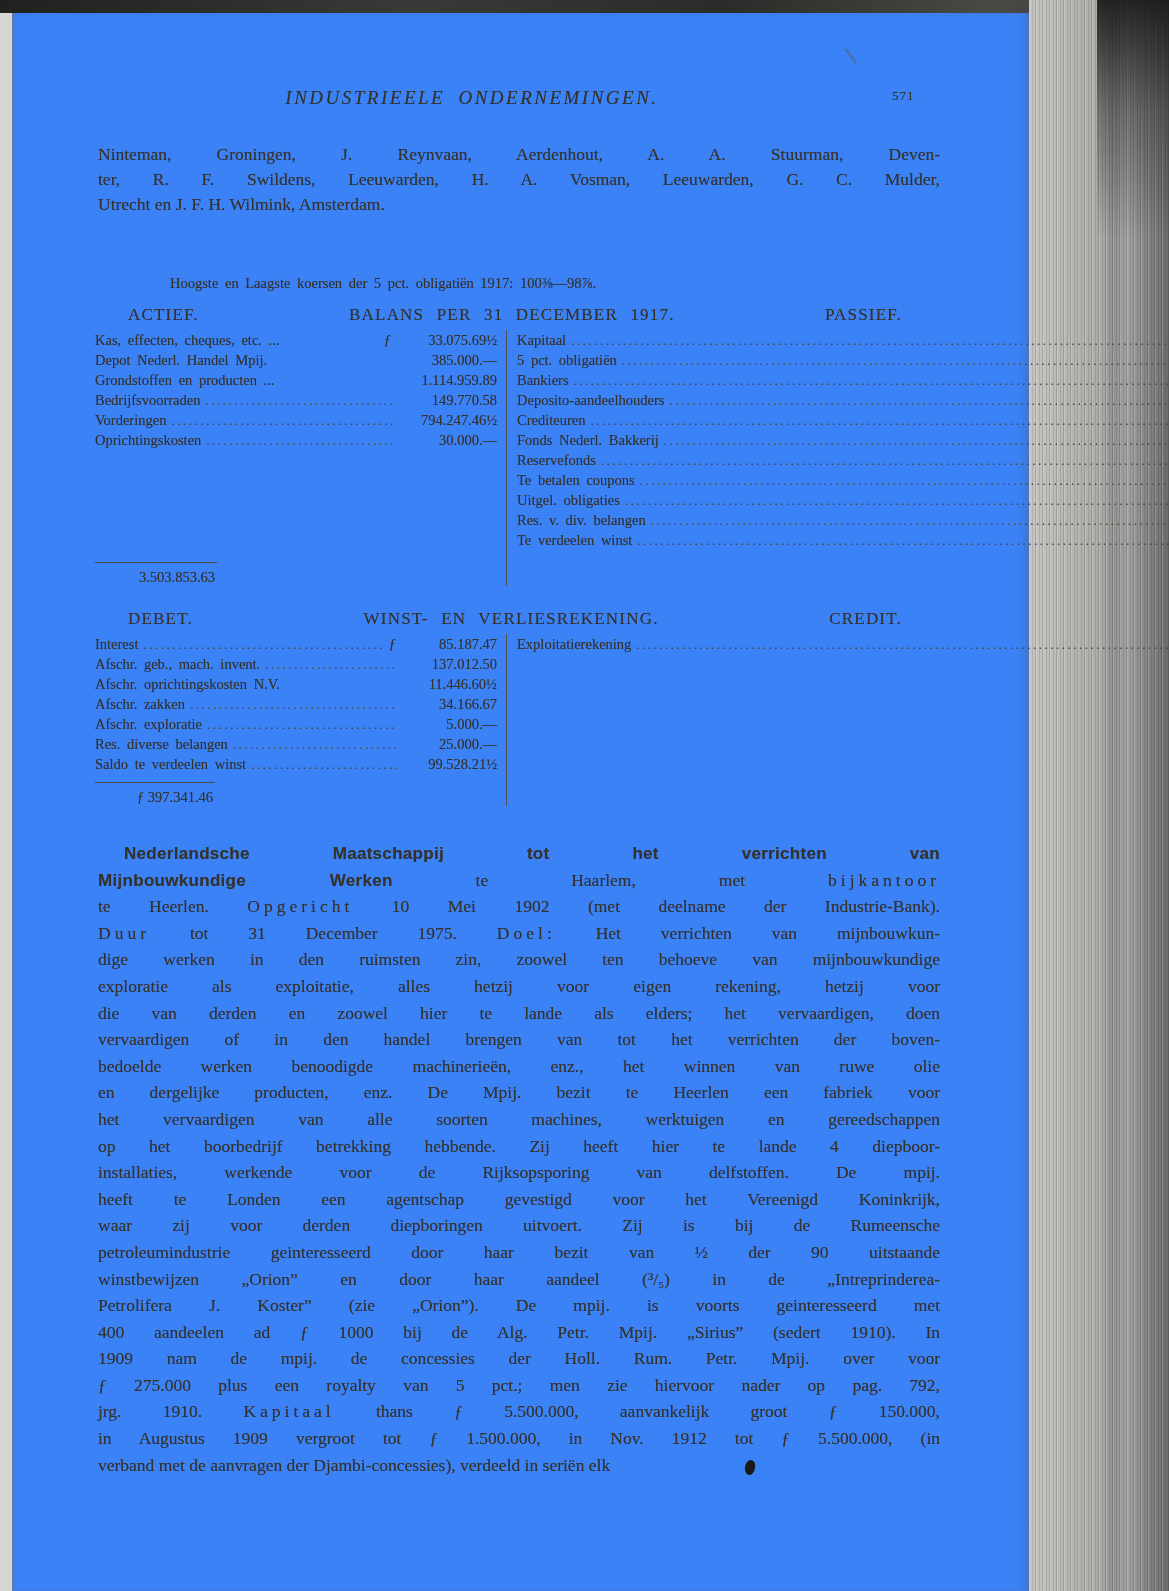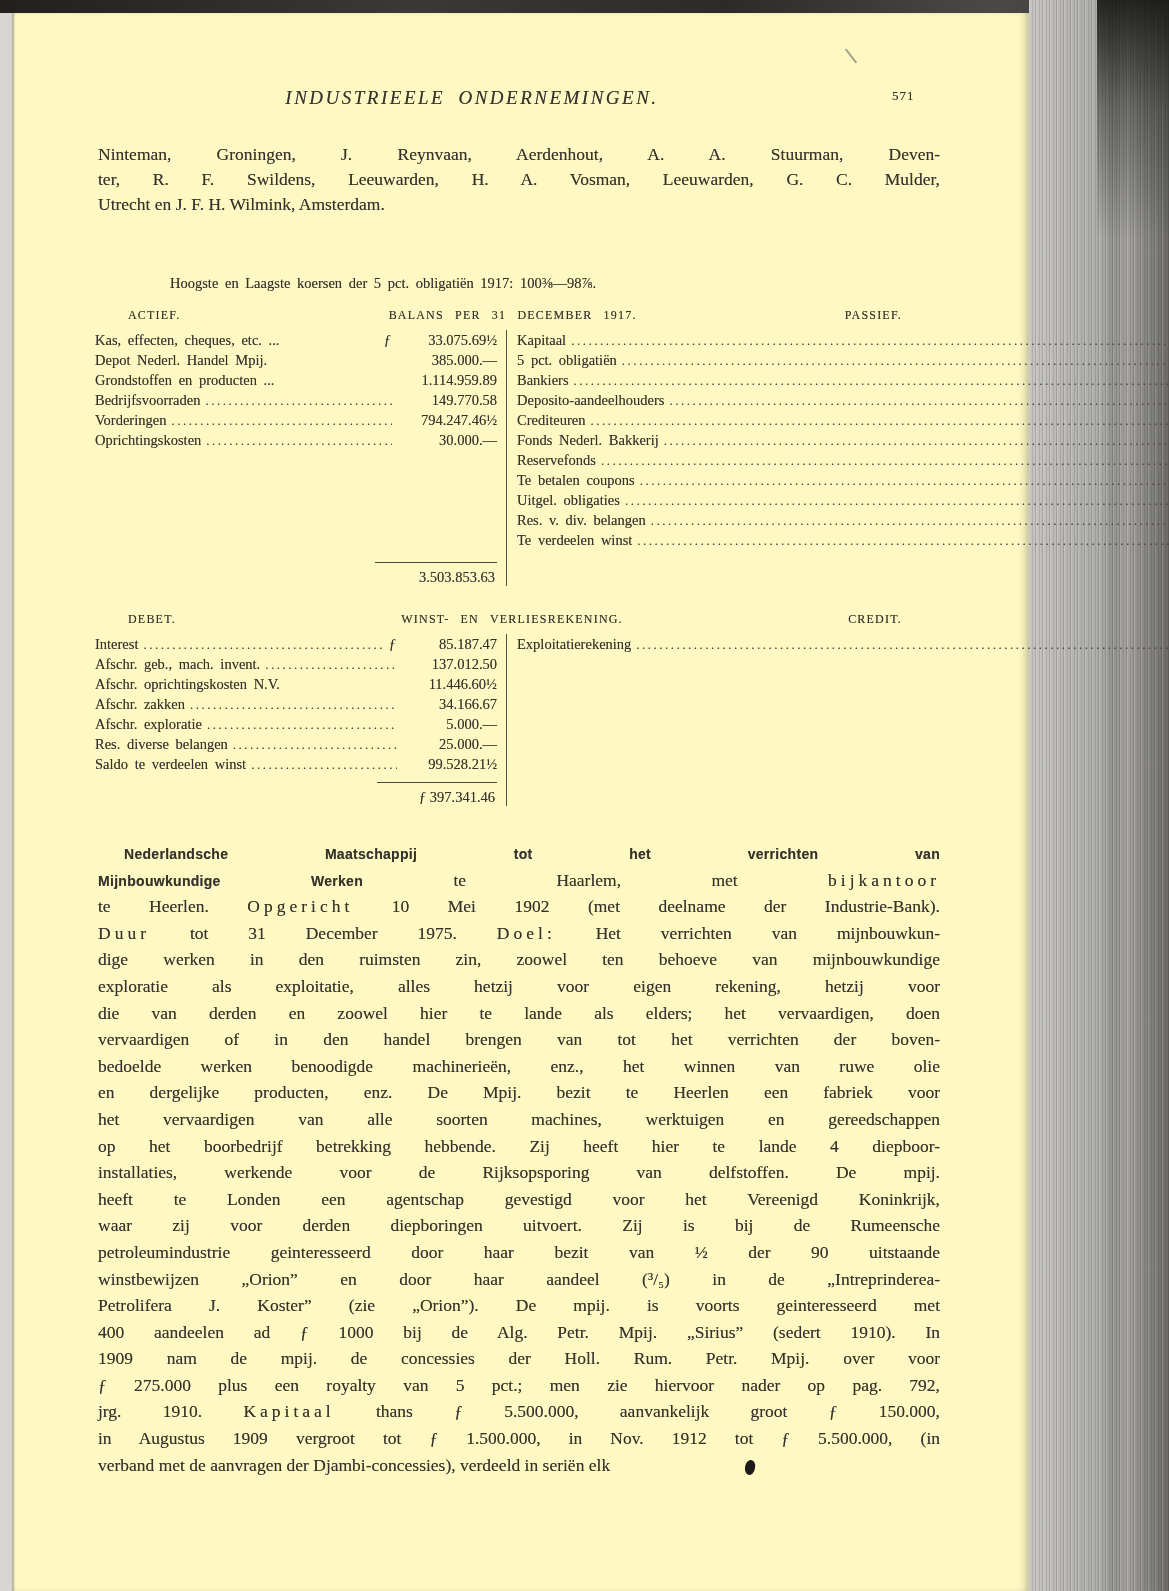--- a/index.html
+++ b/index.html
@@ -7,21 +7,21 @@
          font-family:"Liberation Serif","DejaVu Serif",serif;color:#35322c;}
   .top-strip{position:absolute;left:0;top:0;width:1169px;height:13px;
     background:linear-gradient(90deg,#21201e,#3a3937 35%,#2c2b29 62%,#4a4946 85%,#39383a);}
   .right-edge{position:absolute;top:0;left:1029px;width:140px;height:1591px;
     background:
       repeating-linear-gradient(90deg, rgba(255,255,255,.16) 0 1px, rgba(0,0,0,0) 1px 3px,
         rgba(0,0,0,.10) 3px 4px, rgba(0,0,0,0) 4px 6px, rgba(0,0,0,.15) 6px 7px),
       linear-gradient(90deg,#c6c5c2 0,#b6b5b2 30%,#ababa8 52%,#929190 60%,#a3a2a0 70%,#8a8987 82%,#7a7977 92%,#6c6b69 100%);}
   .edge-top-dark{position:absolute;top:0;right:0;width:72px;height:240px;
     background:linear-gradient(180deg,rgba(18,18,17,.88),rgba(40,40,38,.45) 45%,rgba(0,0,0,0));}
-  .paper{position:absolute;left:12px;top:13px;width:1017px;height:1578px;background:#fef9c3;
+  .paper{position:absolute;left:12px;top:13px;width:1017px;height:1578px;background:#3b82f6;
     box-shadow:inset 3px 0 2px -1px rgba(118,116,112,.55), inset -7px 0 9px -5px rgba(88,86,83,.45);
     text-shadow:0 0 .6px rgba(53,50,44,.5);}
   .paper > div{position:absolute;}
 
   
   .running-head{top:74px;left:0;width:100%;height:28px;}
   .rh-title{position:absolute;left:60px;width:800px;text-align:center;font-style:italic;
     font-size:19px;letter-spacing:2.5px;word-spacing:6px;}
   .rh-page{position:absolute;left:880px;top:1px;font-size:13px;letter-spacing:1px;}
   .pencil-mark{position:absolute;left:838px;top:34px;width:2px;height:18px;
@@ -33,21 +33,21 @@
   .tl.nojust{text-align-last:left;}
   .tl.ind{text-indent:26px;}
   .intro{top:129px;left:86px;width:842px;}
   .intro .tl{height:25px;line-height:25px;}
   .koersen{top:262px;left:158px;font-size:14.5px;word-spacing:3px;}
 
   
   .acct{left:83px;width:833px;font-size:14.5px;}
   .balans{top:291px;}
   .wv{top:595px;}
-  .tbl-head{display:flex;height:24px;line-height:22px;font-size:12px;letter-spacing:1.2px;gap:28px;}
+  .tbl-head{display:flex;height:24px;line-height:22px;font-size:17px;letter-spacing:1.2px;gap:28px;}
   .th-left{padding-left:33px;white-space:nowrap;}
   .th-center{flex:1;text-align:center;word-spacing:7px;}
   .th-right{padding-right:26px;white-space:nowrap;}
   .cols{display:flex;align-items:stretch;margin-top:2px;}
   .balans .cols{height:256px;}
   .wv .cols{height:172px;}
   .col{display:flex;flex-direction:column;}
   .col-l{width:402px;}
   .vsep{width:0;border-left:1.5px solid #54514b;margin-left:9px;}
   .col-r{flex:1;padding-left:10px;}
@@ -55,30 +55,30 @@
   .lbl{white-space:nowrap;word-spacing:3px;}
   .lead{flex:1;overflow:hidden;white-space:nowrap;margin:0 5px;}
   .lead::after{content:"..........................................................................................................";
     letter-spacing:2.5px;font-size:13px;color:#4c4944;}
   .lead.nolead::after{content:"";}
   .fcur{font-style:italic;margin-right:6px;}
   .fcur:empty{margin:0;}
   .amt{text-align:right;white-space:nowrap;}
   .col-l .amt{width:100px;}
   .wv .col-l .amt{width:95px;}
-  .total-row{margin-top:auto;display:flex;justify-content:flex-end;height:32px;align-items:flex-end;}
+  .total-row{margin-top:auto;display:flex;height:32px;align-items:flex-end;}
   .total-line{border-top:1.5px solid #4c4944;padding:6px 2px 0 2px;text-align:right;white-space:nowrap;}
   .balans .total-line{min-width:118px;}
   .wv .total-line{min-width:116px;}
 
   
   .article{top:827px;left:86px;width:842px;}
   .article .tl{height:26.6px;line-height:26.6px;}
   .seg-b{font-family:"Liberation Sans","DejaVu Sans",sans-serif;font-weight:700;
-    font-size:14px;letter-spacing:.3px;}
+    font-size:17px;letter-spacing:.3px;}
   .seg-s{letter-spacing:4px;}
   .ink-blot{position:absolute;left:733px;top:1447px;width:10px;height:15px;background:#1b1a18;
     border-radius:55% 45% 50% 50%;transform:rotate(8deg);}
 </style>
 </head>
 <body>
 
 <div class="stage">
   <div class="top-strip"></div>
   <div class="right-edge"></div>

